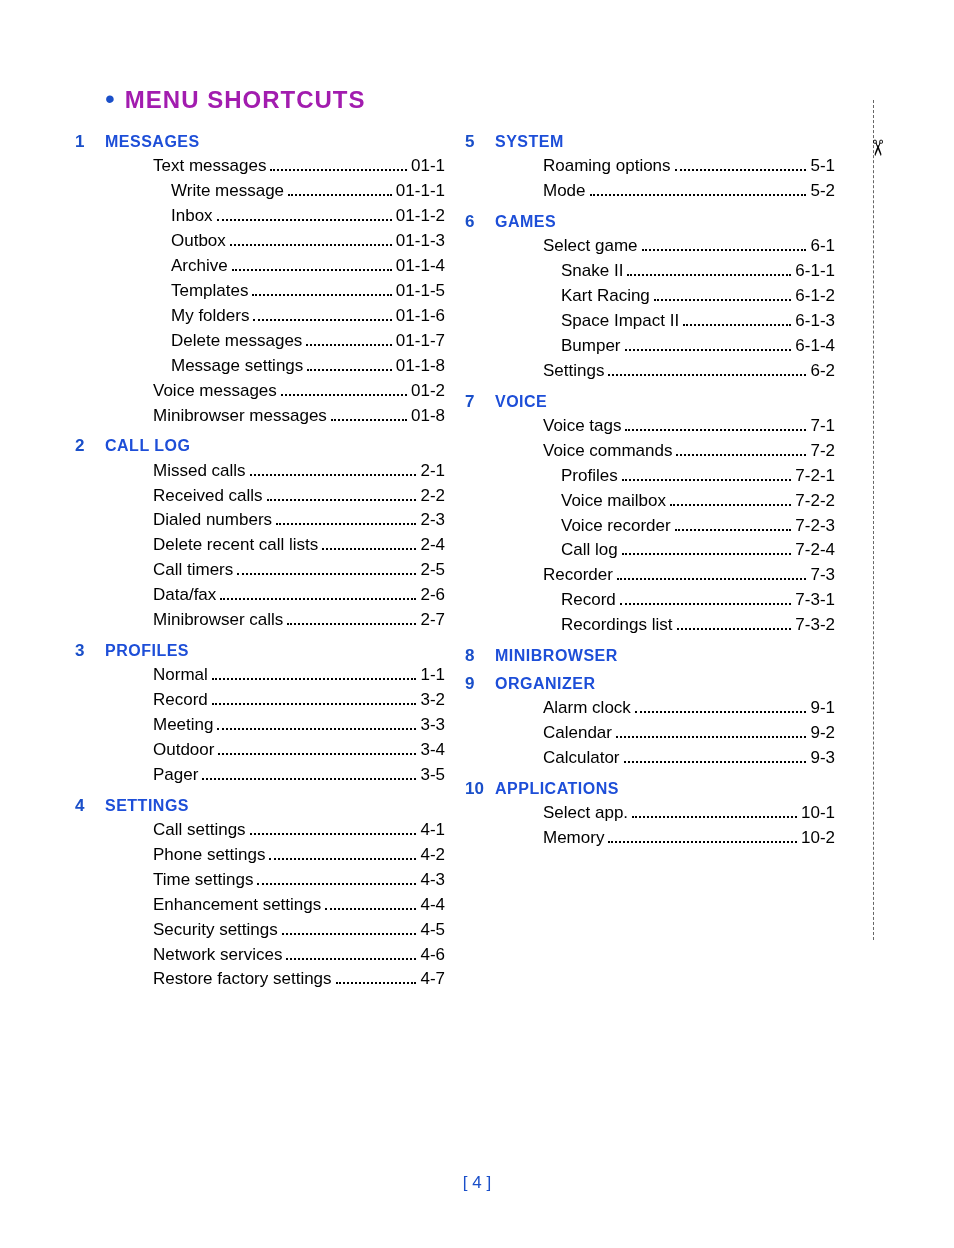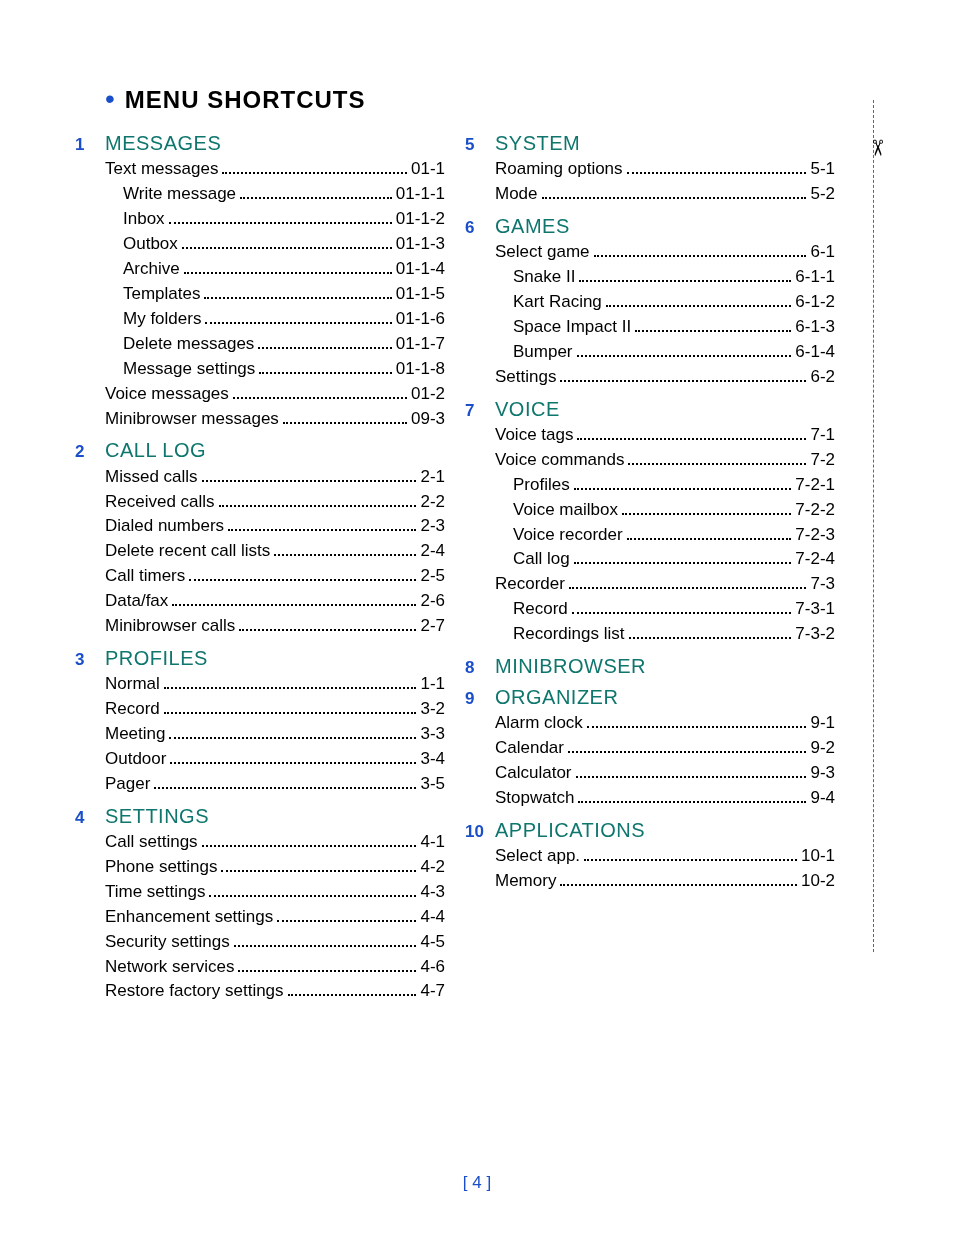--- a/index.html
+++ b/index.html
@@ -23,21 +23,21 @@
     align-items: baseline;
     margin-bottom: 12px;
   }
   .bullet {
     color: #1a4fc9;
     font-size: 28px;
     margin-right: 10px;
     line-height: 1;
   }
   .title {
-    color: #000000;
+    color: #a21caf;
     font-weight: bold;
     font-size: 24px;
     letter-spacing: 1px;
   }
   .columns {
     display: flex;
     gap: 50px;
   }
   .col {
     flex: 0 0 340px;
@@ -52,34 +52,35 @@
   }
   .section-num {
     color: #1a4fc9;
     font-weight: bold;
     font-size: 17px;
     width: 30px;
     margin-left: -30px;
     text-align: left;
   }
   .section-title {
-    color: #0f766e;
-    font-weight: normal;
-    font-size: 20px;
+    color: #1d4ed8;
+    font-weight: bold;
+    font-size: 16px;
     letter-spacing: 0.5px;
     text-transform: uppercase;
   }
   .row {
     display: flex;
     align-items: baseline;
     line-height: 1.45;
     font-size: 17px;
   }
   .lbl {
     white-space: nowrap;
+    margin-left: 48px;
   }
   .dots {
     flex: 1;
     border-bottom: 2px dotted #000;
     margin: 0 4px 4px 4px;
     height: 0.9em;
   }
   .code {
     white-space: nowrap;
   }
@@ -177,21 +178,21 @@
             <span class="code">01-1-8</span>
           </div>
           <div class="row indent-1">
             <span class="lbl">Voice messages</span>
             <span class="dots"></span>
             <span class="code">01-2</span>
           </div>
           <div class="row indent-1">
             <span class="lbl">Minibrowser messages</span>
             <span class="dots"></span>
-            <span class="code">09-3</span>
+            <span class="code">01-8</span>
           </div>
         </div>
         <div class="section">
           <div class="section-header">
             <span class="section-num">2</span>
             <span class="section-title">CALL LOG</span>
           </div>
           <div class="row indent-1">
             <span class="lbl">Missed calls</span>
             <span class="dots"></span>
@@ -424,25 +425,20 @@
           <div class="row indent-1">
             <span class="lbl">Calendar</span>
             <span class="dots"></span>
             <span class="code">9-2</span>
           </div>
           <div class="row indent-1">
             <span class="lbl">Calculator</span>
             <span class="dots"></span>
             <span class="code">9-3</span>
           </div>
-          <div class="row indent-1">
-            <span class="lbl">Stopwatch</span>
-            <span class="dots"></span>
-            <span class="code">9-4</span>
-          </div>
         </div>
         <div class="section">
           <div class="section-header">
             <span class="section-num">10</span>
             <span class="section-title">APPLICATIONS</span>
           </div>
           <div class="row indent-1">
             <span class="lbl">Select app.</span>
             <span class="dots"></span>
             <span class="code">10-1</span>

